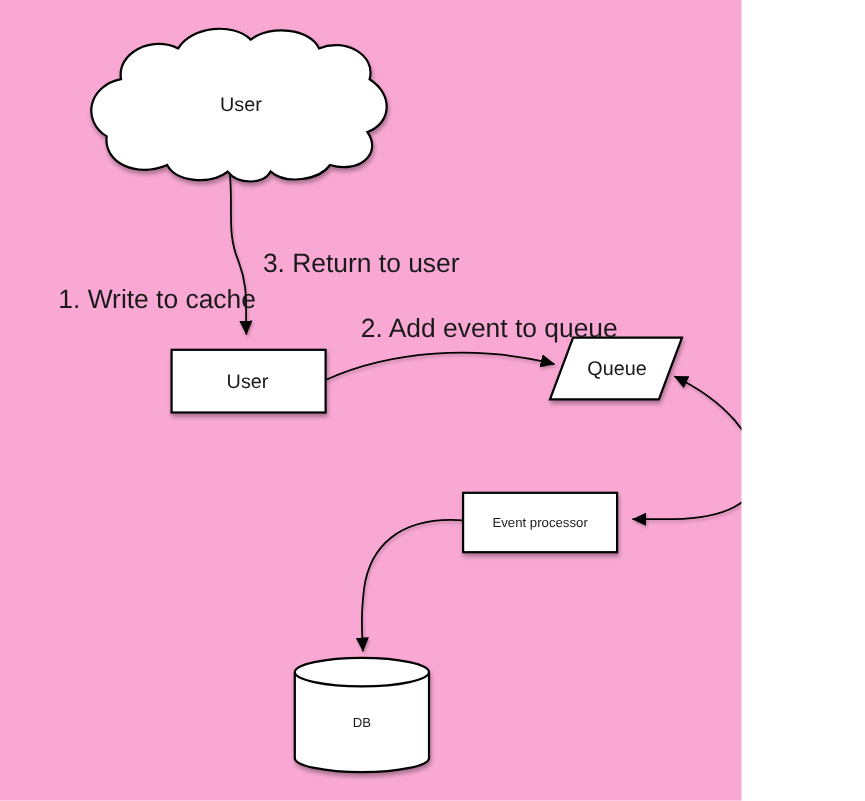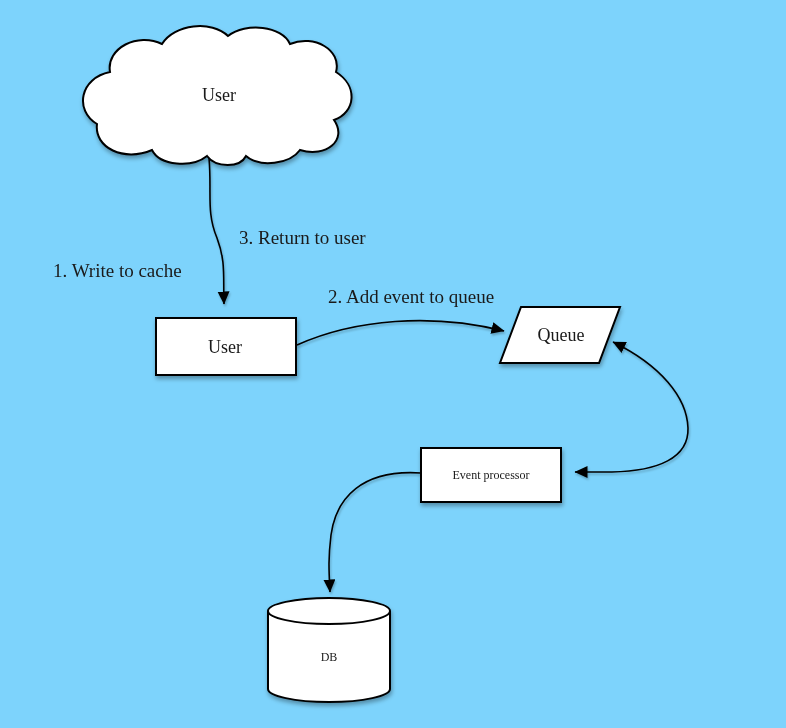--- a/index.html
+++ b/index.html
@@ -3,25 +3,24 @@
 <meta charset="utf-8">
 <style>
   html, body {
     margin: 0;
     padding: 0;
     background: #ffffff;
     font-family: "Liberation Sans", sans-serif;
   }
   .canvas {
     position: relative;
-    width: 786px;
+    width: 674px;
     height: 728px;
-    background: #7dd3fc;
+    background: #f9a8d4;
     overflow: hidden;
-    font-family: Liberation Serif, serif;
   }
   .canvas svg {
     position: absolute;
     left: 0;
     top: 0;
   }
   .label {
     position: absolute;
     color: #1a1a1a;
     white-space: nowrap;
@@ -29,21 +28,21 @@
   }
   .node-label {
     transform: translate(-50%, -50%);
     font-size: 18px;
     text-align: center;
   }
   .node-label.small {
     font-size: 12px;
   }
   .edge-label {
-    font-size: 19px;
+    font-size: 24px;
   }
 </style>
 </head>
 <body>
 
 <div class="canvas">
 
   <svg width="786" height="728" viewBox="0 0 786 728">
     <defs>
       <marker id="ah" markerUnits="userSpaceOnUse" markerWidth="15" markerHeight="13" refX="12.5" refY="6" orient="auto-start-reverse">

